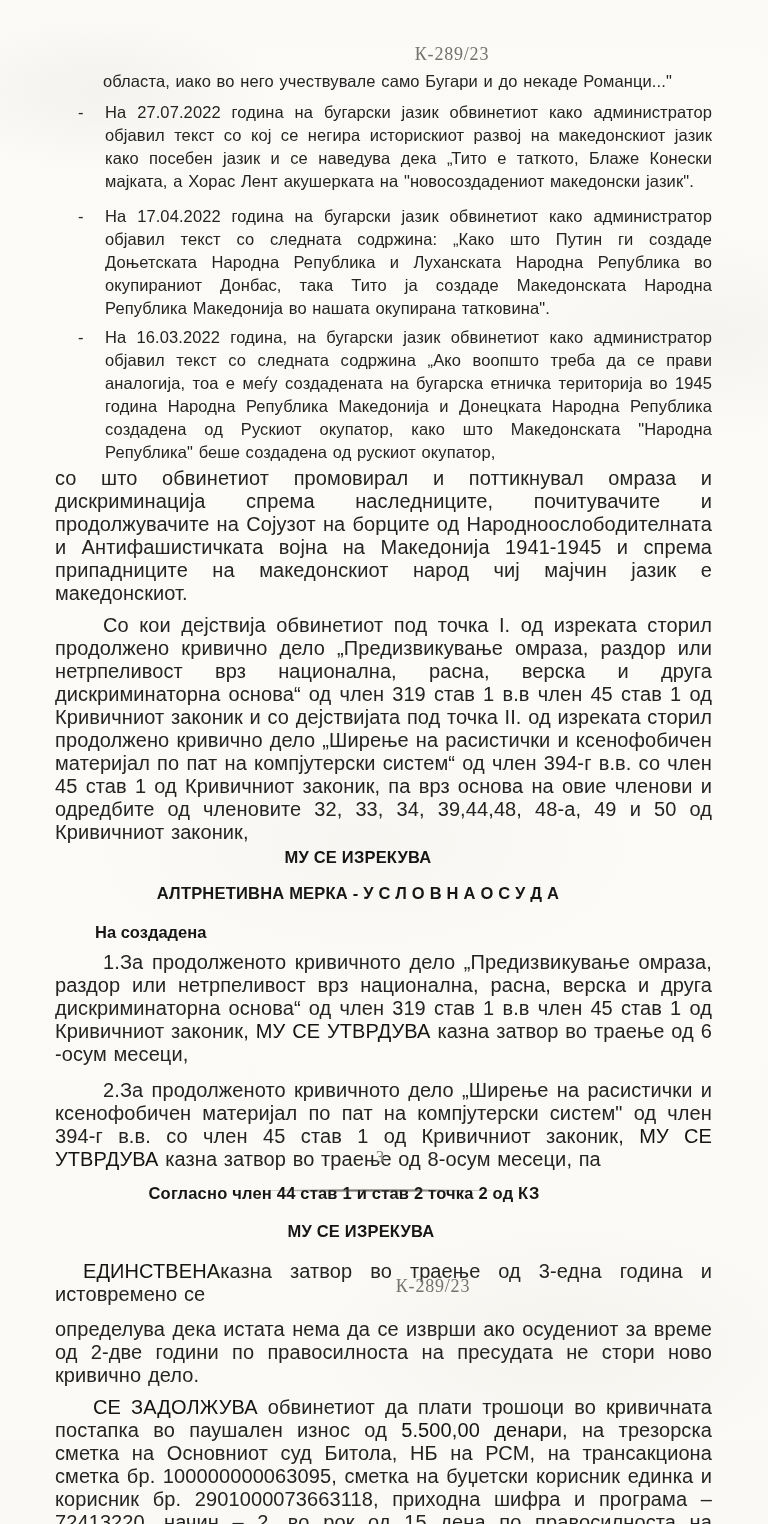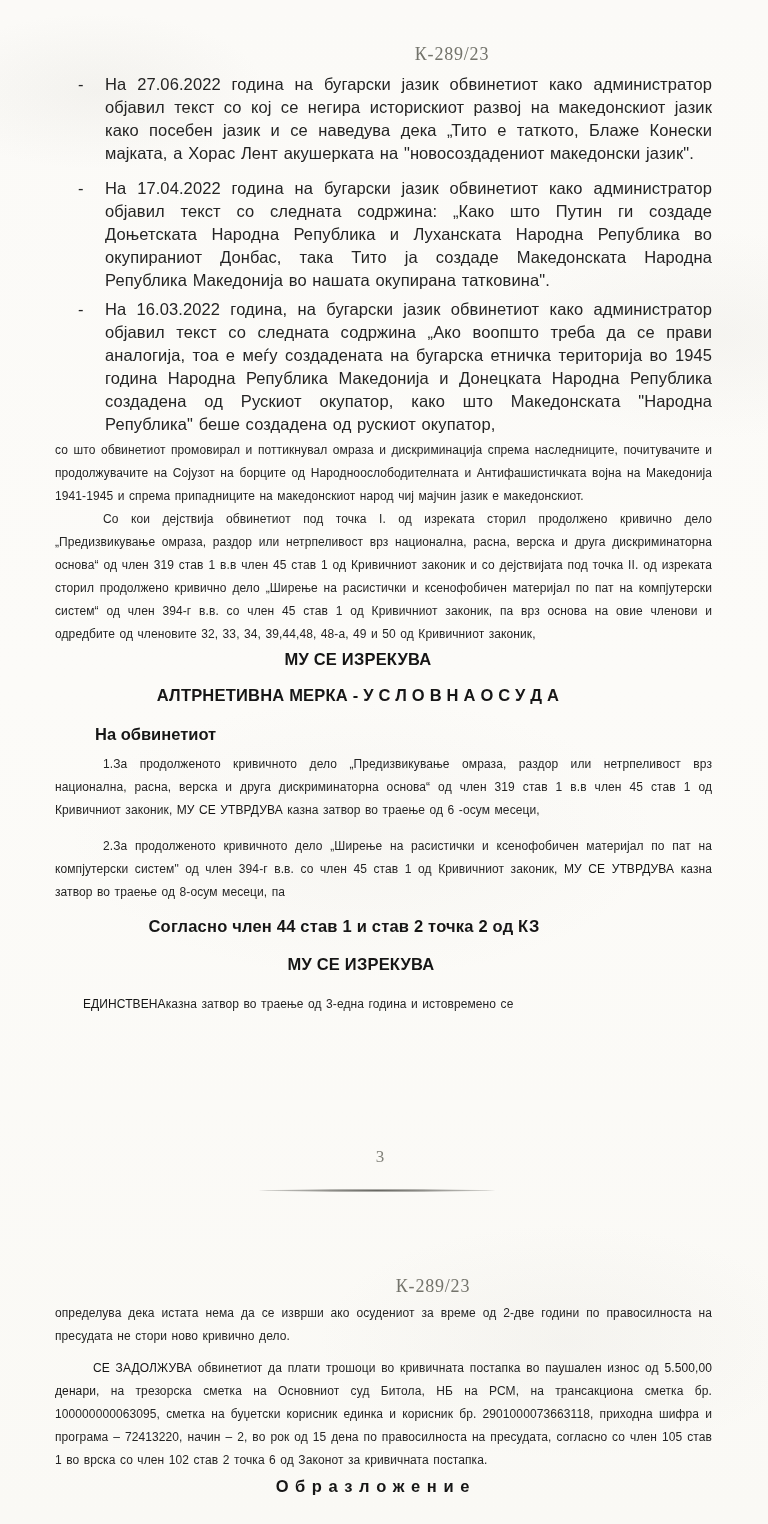--- a/index.html
+++ b/index.html
@@ -30,21 +30,21 @@
 
   .case-number{
     font-family:"Liberation Serif", serif;
     font-size:18px;line-height:21px;color:#73736b;
     text-align:center;letter-spacing:.8px;
   }
   .page-1 .case-number{margin-top:44px;transform:translateX(68px);}
   .page-2 .case-number{margin-top:0;transform:translateX(49px);}
 
   .para{
-    font-size:12px;line-height:23px;color:#242424;
+    font-size:20px;line-height:23px;color:#242424;
     text-align:justify;margin:0 56px 0 55px;
     letter-spacing:.1px;word-spacing:1px;
   }
   .para b{font-weight:400;color:#141414;}
   .b-sp{}
   .indent{text-indent:48px;}
   .indent-sm{text-indent:38px;}
   .indent-xs{text-indent:28px;}
 
   .intro-line{
@@ -52,21 +52,21 @@
     margin:5px 56px 0 103px;letter-spacing:.1px;word-spacing:1px;
   }
 
   .bullet{display:flex;margin:0 56px 0 78px;}
   .bullet .dash{flex:none;width:27px;font-size:16.5px;line-height:23px;color:#242424;}
   .bullet .btext{
     flex:1;font-size:16.5px;line-height:23px;color:#242424;
     text-align:justify;letter-spacing:.1px;word-spacing:1px;
   }
   .mt8{margin-top:8px;}  .mt12{margin-top:12px;}  .mt6{margin-top:6px;}
-  .mt3{margin-top:3px;}  .mt9{margin-top:0;}
+  .mt3{margin-top:3px;}  .mt9{margin-top:9px;}
 
   .heading{
     font-weight:700;font-size:16.5px;line-height:23px;color:#161616;
     text-align:center;transform:translateX(-26px);letter-spacing:.2px;
   }
   .h-izrekuva1{margin-top:2px;}
   .h-alt{margin-top:13px;}
   .heading-left{
     font-weight:700;font-size:16.5px;line-height:23px;color:#161616;
     margin:16px 56px 0 95px;text-align:left;
@@ -80,57 +80,58 @@
   .page-number{
     position:absolute;top:1147px;left:0;width:768px;
     font-family:"Liberation Serif", serif;
     font-size:17px;color:#82827a;text-align:center;transform:translateX(-4px);
   }
   .edge-shadow{
     position:absolute;top:1189px;left:259px;width:236px;height:3px;
     background:radial-gradient(ellipse at center, rgba(62,62,56,.78) 0%, rgba(62,62,56,.38) 52%, rgba(62,62,56,0) 78%);
     border-radius:50%;
   }
-  .p-uslov{margin-top:5px;}
+  .p-uslov{margin-top:21px;}
   .p-oblig{margin-top:9px;}
   .h-obrazlozenie{margin-top:3px;transform:translateX(-11px);letter-spacing:1px;}
 </style>
 </head>
 <body>
 
 <div class="sheet">
 
   <div class="page page-1">
     <div class="case-number">К-289/23</div>
 
+    <p class="intro-line">областа, иако во него учествувале само Бугари и до некаде Романци..."</p>
 
     <div class="bullet mt8">
       <span class="dash">-</span>
-      <div class="btext">На 27.06.2022 година на бугарски јазик обвинетиот како администратор објавил текст со кој се негира историскиот развој на македонскиот јазик како посебен јазик и се наведува дека „Тито е таткото, Блаже Конески мајката, а Хорас Лент акушерката на "новосоздадениот македонски јазик".</div>
+      <div class="btext">На 27.07.2022 година на бугарски јазик обвинетиот како администратор објавил текст со кој се негира историскиот развој на македонскиот јазик како посебен јазик и се наведува дека „Тито е таткото, Блаже Конески мајката, а Хорас Лент акушерката на "новосоздадениот македонски јазик".</div>
     </div>
 
     <div class="bullet mt12">
       <span class="dash">-</span>
       <div class="btext">На 17.04.2022 година на бугарски јазик обвинетиот како администратор објавил текст со следната содржина: „Како што Путин ги создаде Доњетската Народна Република и Луханската Народна Република во окупираниот Донбас, така Тито ја создаде Македонската Народна Република Македонија во нашата окупирана татковина".</div>
     </div>
 
     <div class="bullet mt6">
       <span class="dash">-</span>
       <div class="btext">На 16.03.2022 година, на бугарски јазик обвинетиот како администратор објавил текст со следната содржина „Ако воопшто треба да се прави аналогија, тоа е меѓу создадената на бугарска етничка територија во 1945 година Народна Република Македонија и Донецката Народна Република создадена од Рускиот окупатор, како што Македонската "Народна Република" беше создадена од рускиот окупатор,</div>
     </div>
 
     <p class="para mt3">со што обвинетиот промовирал и поттикнувал омраза и дискриминација спрема наследниците, почитувачите и продолжувачите на Сојузот на борците од Народноослободителната и Антифашистичката војна на Македонија 1941-1945 и спрема припадниците на македонскиот народ чиј мајчин јазик е македонскиот.</p>
 
     <p class="para indent mt9">Со кои дејствија обвинетиот под точка I. од изреката сторил продолжено кривично дело „Предизвикување омраза, раздор или нетрпеливост врз национална, расна, верска и друга дискриминаторна основа“  од член 319 став 1 в.в член 45 став 1 од Кривичниот законик и со дејствијата под точка II. од изреката сторил продолжено кривично дело „Ширење на расистички и ксенофобичен материјал по пат на компјутерски систем“ од член 394-г в.в. со член 45 став 1 од Кривичниот законик, па врз основа на овие членови и одредбите од членовите 32, 33, 34, 39,44,48, 48-а, 49 и 50 од Кривичниот законик,</p>
 
     <div class="heading h-izrekuva1">МУ СЕ ИЗРЕКУВА</div>
 
     <div class="heading h-alt">АЛТРНЕТИВНА  МЕРКА - У С Л О В Н А   О С У Д А</div>
 
-    <div class="heading-left">На обвинетиот</div>
+    <div class="heading-left">На создадена</div>
 
     <p class="para indent p-13a"><span>1.За продолженото кривичното дело „Предизвикување омраза, раздор или нетрпеливост врз национална, расна, верска и друга дискриминаторна основа“  од член 319 став 1 в.в член 45 став 1 од Кривичниот законик, </span><b>МУ СЕ УТВРДУВА</b><span> казна затвор во траење од 6 -осум месеци,</span></p>
 
     <p class="para indent p-23a"><span>2.За продолженото кривичното дело „Ширење на расистички и ксенофобичен материјал по пат на компјутерски систем" од член 394-г в.в. со член 45 став 1 од Кривичниот законик, </span><b>МУ СЕ УТВРДУВА</b><span> казна затвор во траење од 8-осум месеци, па</span></p>
 
     <div class="heading h-soglasno">Согласно  член 44 став 1 и став 2 точка 2 од КЗ</div>
 
     <div class="heading h-izrekuva2">МУ СЕ ИЗРЕКУВА</div>
 
     <p class="para indent-xs p-edinstvena"><b class="b-sp">ЕДИНСТВЕНА</b><span>казна затвор во траење од 3-една година и истовремено се</span></p>

